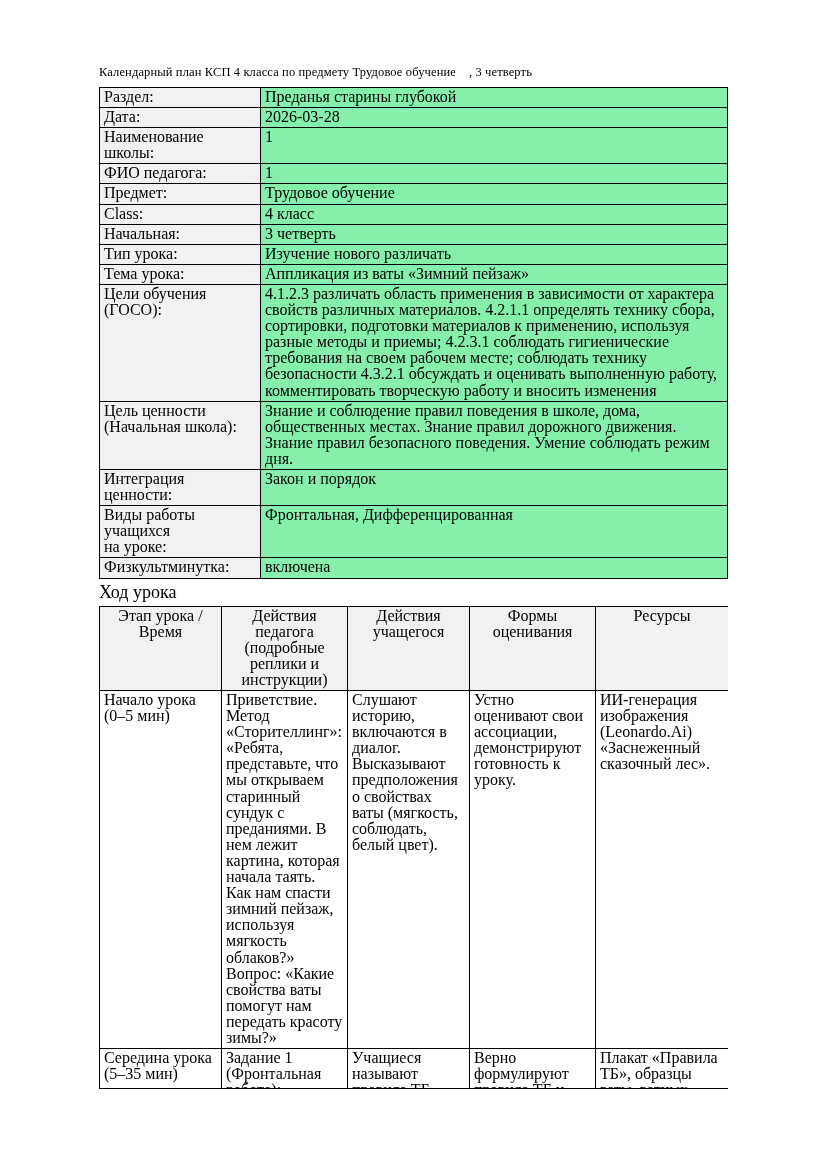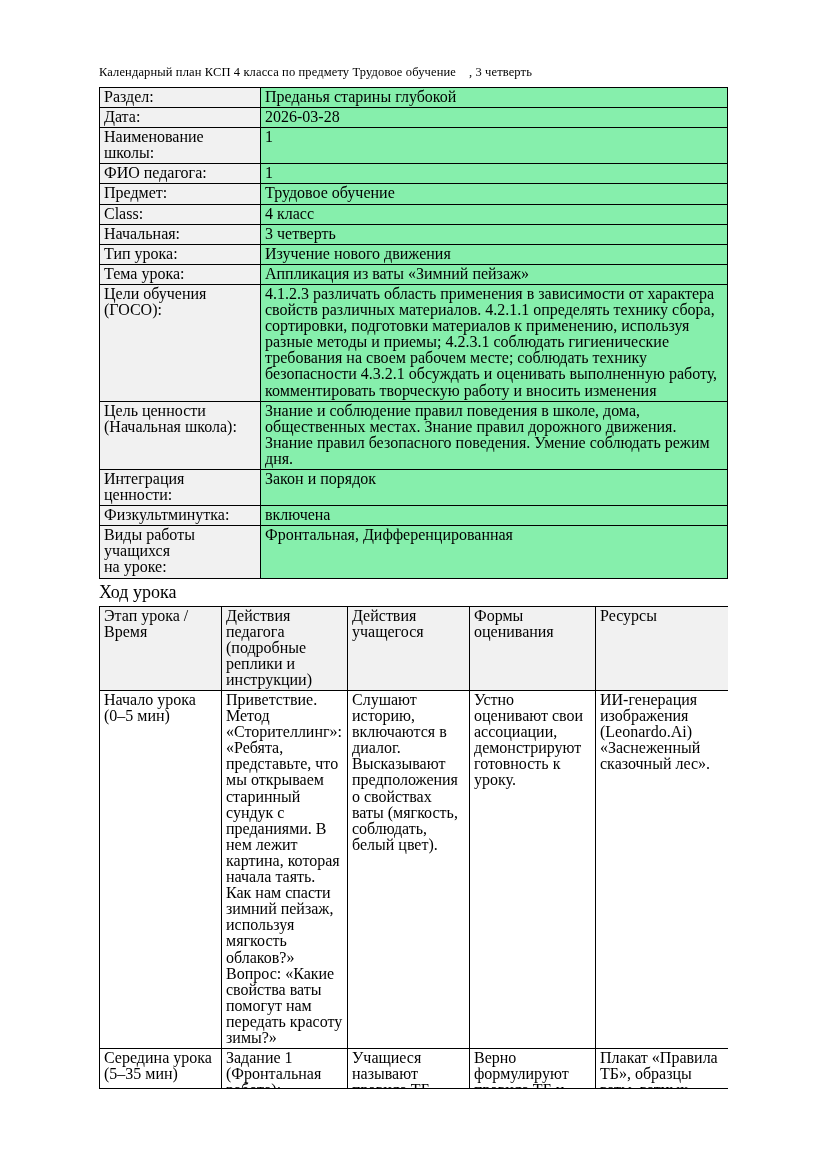--- a/index.html
+++ b/index.html
@@ -55,21 +55,21 @@
     white-space: pre-line;
   }
   .section-caption {
     font-size: 18px;
     line-height: 16px;
     margin: 5px 0 6px 0;
   }
   table.flow th {
     background: #f1f1f1;
     font-weight: normal;
-    text-align: left;
+    text-align: center;
   }
   col.c-stage   { width: 122px; }
   col.c-teacher { width: 126px; }
   col.c-student { width: 122px; }
   col.c-assess  { width: 126px; }
   col.c-res     { width: 133px; }
   .clip-wrap {
     position: relative;
     width: 629px;
     height: 483px;
@@ -120,47 +120,47 @@
       <tr>
         <td class="label multiline">Class:</td>
         <td class="value multiline">4 класс</td>
       </tr>
       <tr>
         <td class="label multiline">Начальная:</td>
         <td class="value multiline">3 четверть</td>
       </tr>
       <tr>
         <td class="label multiline">Тип урока:</td>
-        <td class="value multiline">Изучение нового движения</td>
+        <td class="value multiline">Изучение нового различать</td>
       </tr>
       <tr>
         <td class="label multiline">Тема урока:</td>
         <td class="value multiline">Аппликация из ваты «Зимний пейзаж»</td>
       </tr>
       <tr>
         <td class="label multiline">Цели обучения (ГОСО):</td>
         <td class="value multiline">4.1.2.3 различать область применения в зависимости от характера свойств различных материалов. 4.2.1.1 определять технику сбора, сортировки, подготовки материалов к применению, используя разные методы и приемы; 4.2.3.1 соблюдать гигиенические требования на своем рабочем месте; соблюдать технику безопасности 4.3.2.1 обсуждать и оценивать выполненную работу, комментировать творческую работу и вносить изменения</td>
       </tr>
       <tr>
         <td class="label multiline">Цель ценности
 (Начальная школа):</td>
         <td class="value multiline">Знание и соблюдение правил поведения в школе, дома, общественных местах. Знание правил дорожного движения. Знание правил безопасного поведения. Умение соблюдать режим дня.</td>
       </tr>
       <tr>
         <td class="label multiline">Интеграция ценности:</td>
         <td class="value multiline">Закон и порядок</td>
       </tr>
       <tr>
-        <td class="label multiline">Физкультминутка:</td>
-        <td class="value multiline">включена</td>
-      </tr>
-      <tr>
         <td class="label multiline">Виды работы учащихся
 на уроке:</td>
         <td class="value multiline">Фронтальная, Дифференцированная</td>
+      </tr>
+      <tr>
+        <td class="label multiline">Физкультминутка:</td>
+        <td class="value multiline">включена</td>
       </tr>
     </tbody>
   </table>
 
   <div class="section-caption">Ход урока</div>
 
   <div class="clip-wrap">
     <table class="flow">
       <colgroup>
         <col class="c-stage">

